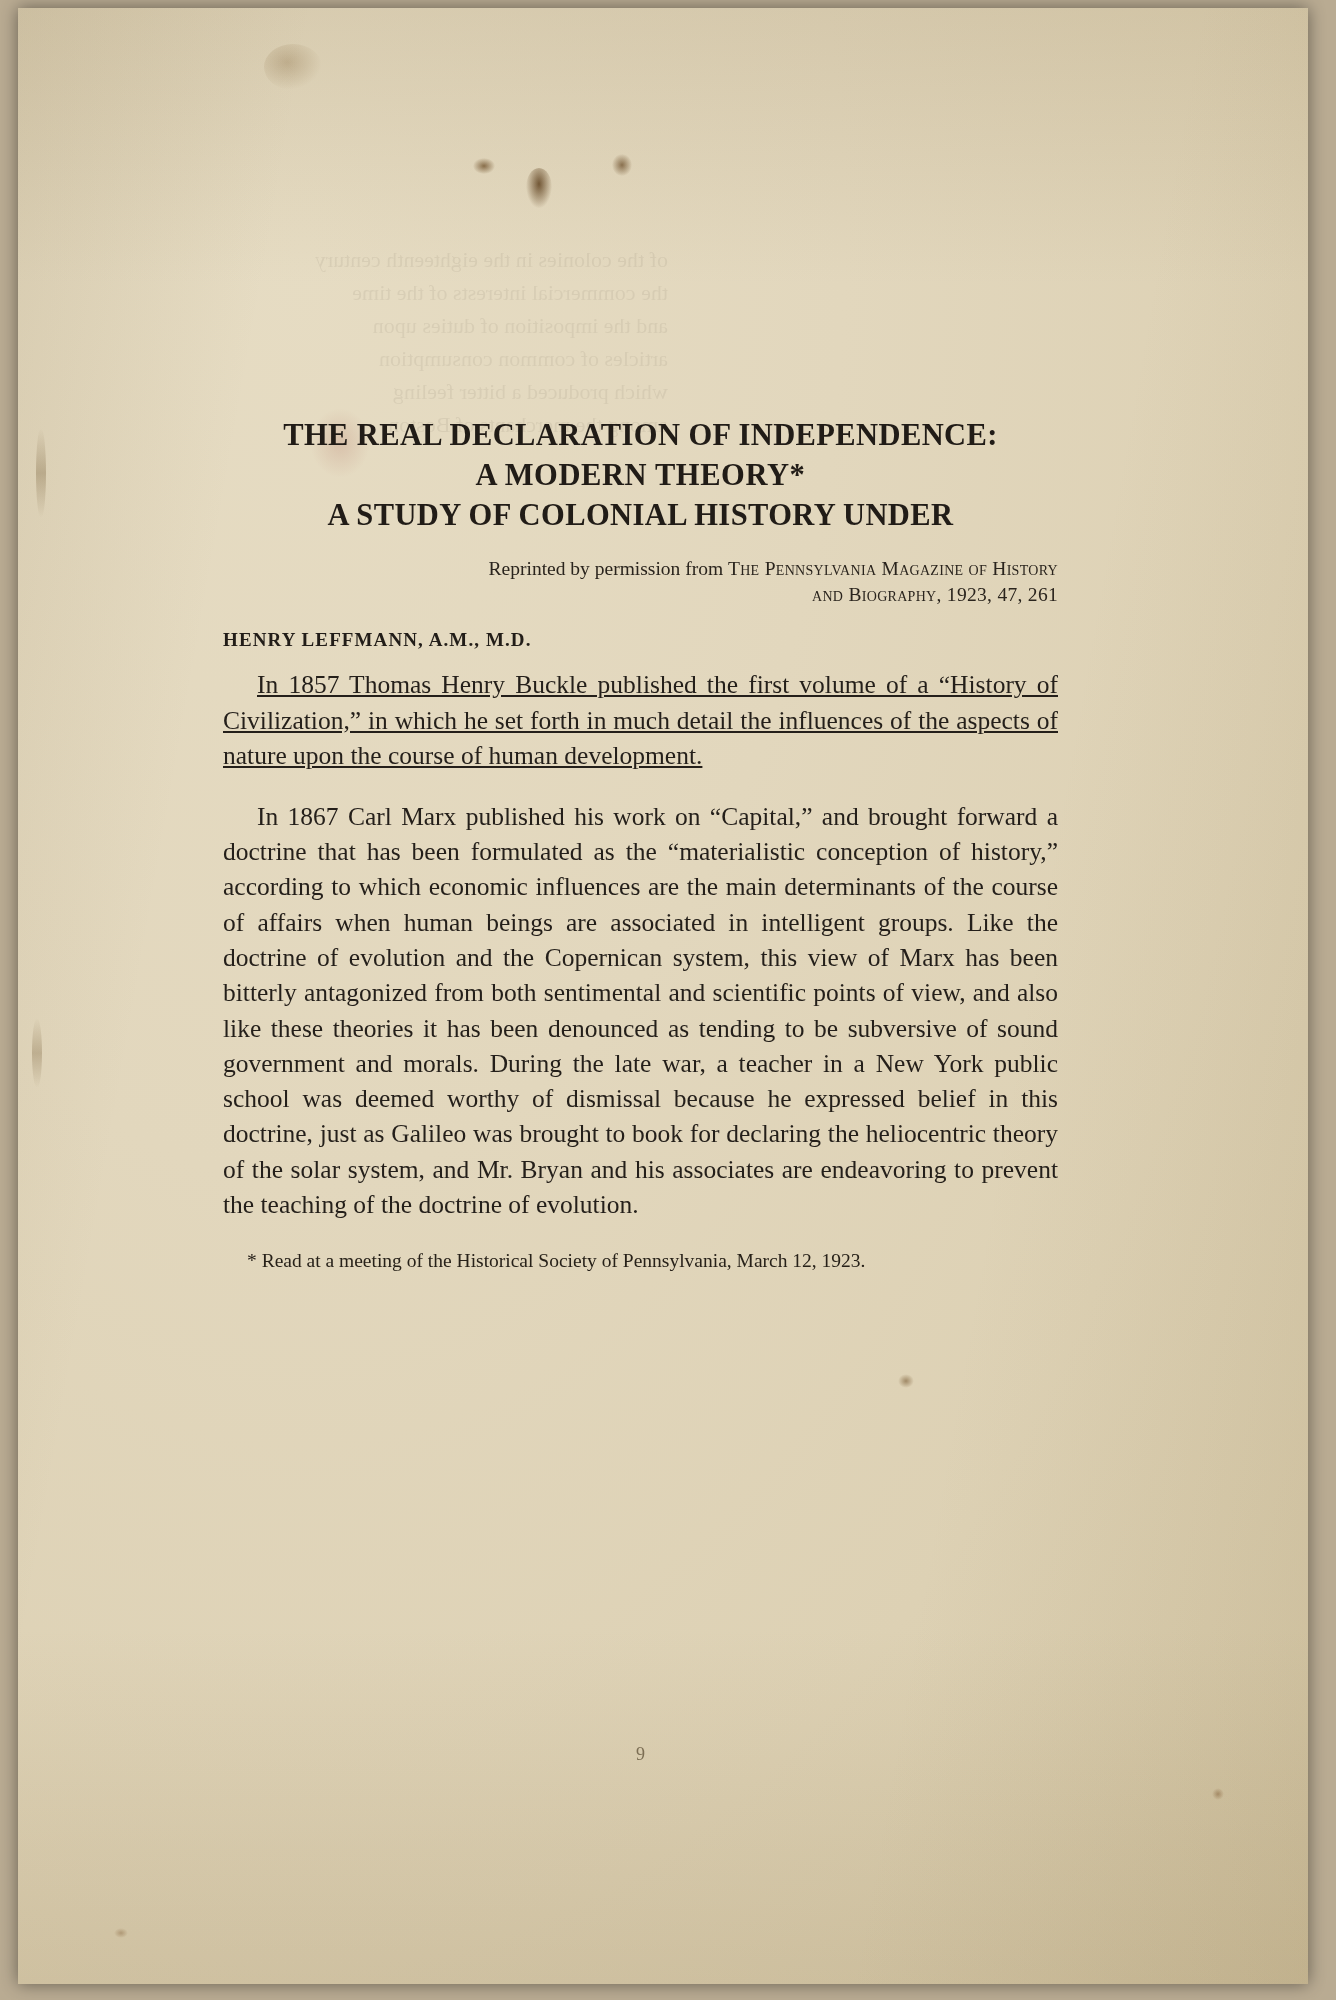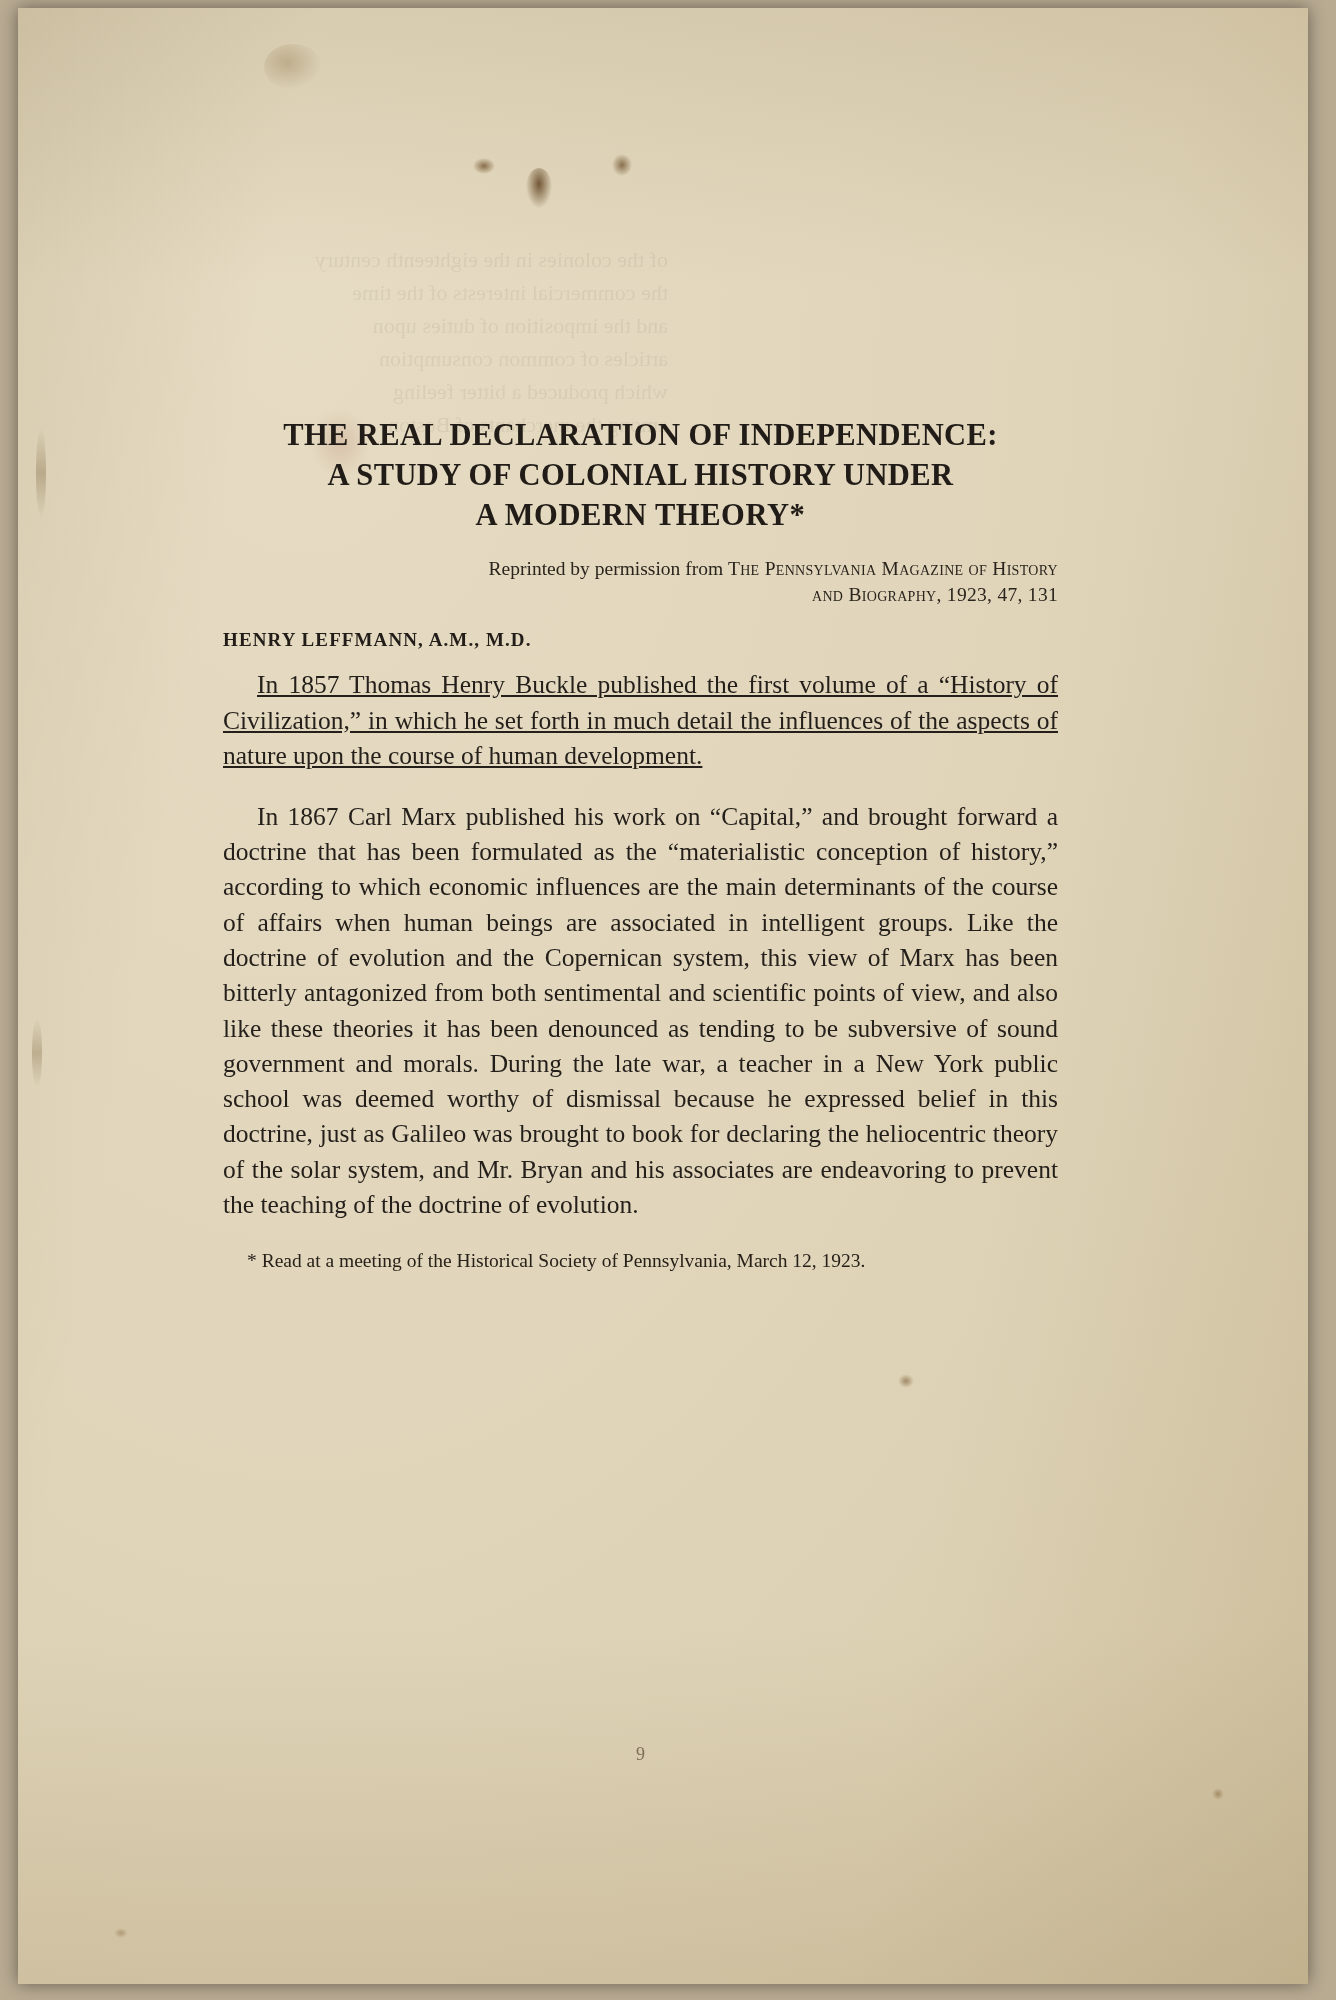--- a/index.html
+++ b/index.html
@@ -160,27 +160,27 @@
       and the imposition of duties upon<br>
       articles of common consumption<br>
       which produced a bitter feeling<br>
       among the merchants of Boston
     </div>
 
     <div class="column">
 
       <h1 class="title">
         <span class="line">THE REAL DECLARATION OF INDEPENDENCE:</span>
+        <span class="line l3">A MODERN THEORY*</span>
         <span class="line">A STUDY OF COLONIAL HISTORY UNDER</span>
-        <span class="line l3">A MODERN THEORY*</span>
       </h1>
 
       <div class="reprint">
         <span>Reprinted by permission from </span><span class="smallcaps">The Pennsylvania Magazine of History</span><br>
-        <span class="smallcaps">and Biography, 1923, 47, 131</span>
+        <span class="smallcaps">and Biography, 1923, 47, 261</span>
       </div>
 
       <div class="byline">HENRY LEFFMANN, A.M., M.D.</div>
 
       <p class="body-para">In 1857 Thomas Henry Buckle published the first volume of a “History of Civilization,” in which he set forth in much detail the influences of the aspects of nature upon the course of human development.</p>
       <p class="body-para">In 1867 Carl Marx published his work on “Capital,” and brought forward a doctrine that has been formulated as the “materialistic conception of history,” according to which economic influences are the main determinants of the course of affairs when human beings are associated in intelligent groups.  Like the doctrine of evolution and the Copernican system, this view of Marx has been bitterly antagonized from both sentimental and scientific points of view, and also like these theories it has been denounced as tending to be subversive of sound government and morals. During the late war, a teacher in a New York public school was deemed worthy of dismissal because he expressed belief in this doctrine, just as Galileo was brought to book for declaring the heliocentric theory of the solar system, and Mr. Bryan and his associates are endeavoring to prevent the teaching of the doctrine of evolution.</p>
 
       <p class="footnote">* Read at a meeting of the Historical Society of Pennsylvania, March 12, 1923.</p>
 
       <div class="page-mark">9</div>

